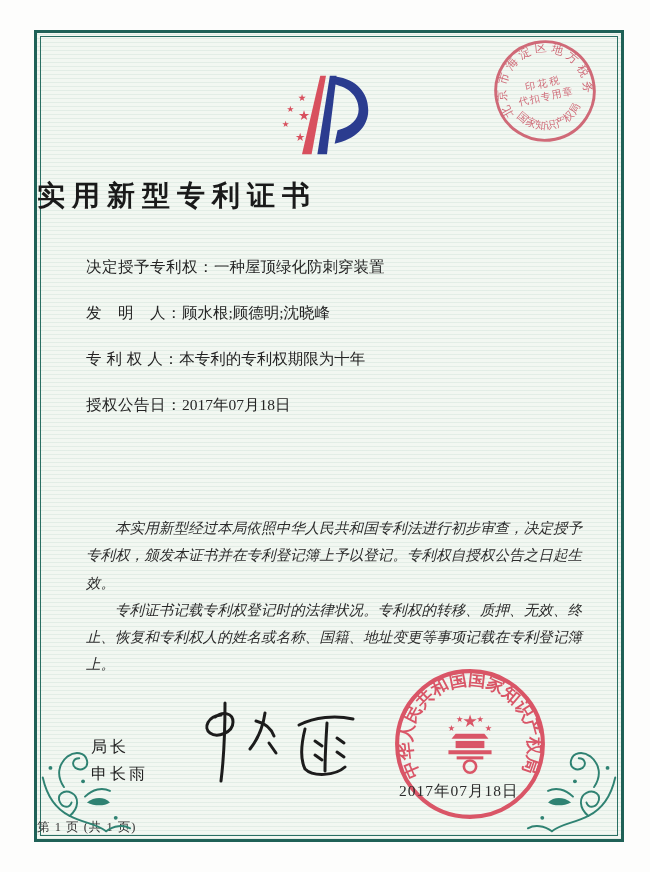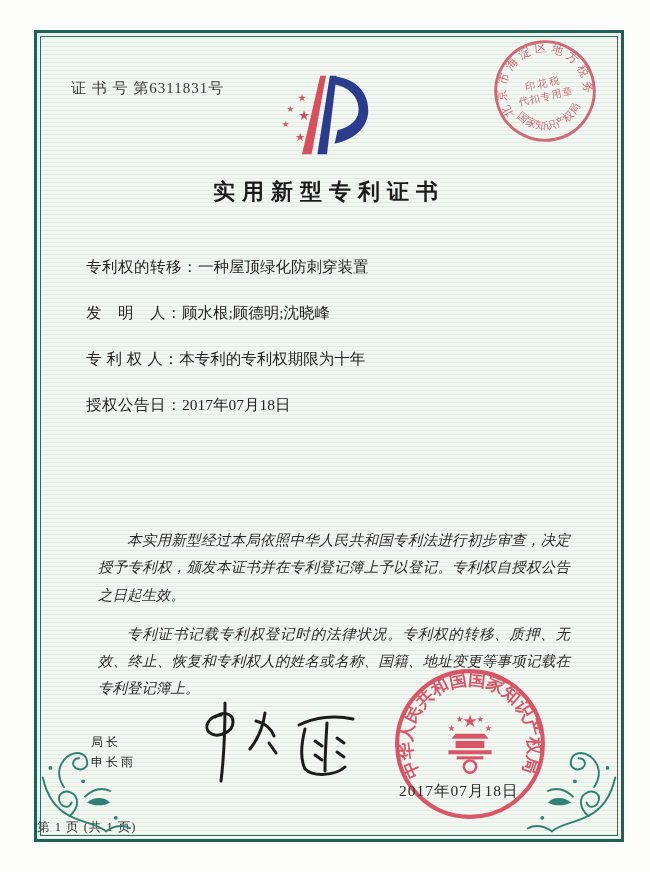--- a/index.html
+++ b/index.html
@@ -14,49 +14,48 @@
   }
   .inner-frame{
     position:absolute;inset:3px;border:1px solid #2a6f63;pointer-events:none;
   }
   .cert-number{
     position:absolute;left:34px;top:46px;font-size:15px;letter-spacing:1px;color:#3a3a3a;white-space:pre;
   }
   .logo{position:absolute;left:241px;top:36px;width:96px;height:92px;}
   .tax-stamp{position:absolute;left:452px;top:2px;width:112px;height:112px;opacity:.82;transform:rotate(-12deg);}
   .title{
-    position:absolute;left:0;top:144px;width:100%;text-align:center;
-    font-size:22px;font-weight:600;letter-spacing:7px;color:#1a1a1a;
+    position:absolute;left:0;top:144px;width:100%;
+    font-size:28px;font-weight:600;letter-spacing:7px;color:#1a1a1a;
   }
   .fields{position:absolute;left:49px;top:224px;width:500px;}
   .field-row{height:46px;font-size:15.5px;color:#242424;}
   .field-label{white-space:pre;letter-spacing:.5px;}
   .field-value{white-space:pre;margin-top:46px;}
   .paragraphs{
     position:absolute;left:49px;top:482px;width:496px;
     font-size:14.5px;line-height:1.88;color:#2b2b2b;text-align:justify;
     font-style:italic;
   }
-  .paragraphs p{margin:12px;text-indent:2em;}
-  .official-block{position:absolute;left:54px;top:700px;font-family:Liberation Mono, monospace;font-size:12px;letter-spacing:3px;color:#222;line-height:1.7;}
+  .paragraphs p{margin:0;text-indent:2em;}
+  .official-block{position:absolute;left:54px;top:700px;font-family:Liberation Serif, serif;font-size:16px;letter-spacing:3px;color:#222;line-height:1.7;}
   .signature{position:absolute;left:140px;top:662px;width:200px;height:100px;}
   .cnipa-seal{position:absolute;left:356px;top:634px;width:154px;height:154px;opacity:.85;}
   .seal-date{position:absolute;left:362px;top:748px;font-size:15.5px;color:#2b2b2b;white-space:pre;letter-spacing:1px;}
   .page-footer{position:absolute;left:0;top:786px;width:100%;text-align:left;font-size:12.5px;color:#333;letter-spacing:1px;}
   .flourish{position:absolute;width:96px;height:96px;bottom:2px;}
   .flourish.left{left:0;}
   .flourish.right{right:0;transform:scaleX(-1);}
 </style>
 </head>
 <body>
 
 <div class="certificate">
   <div class="inner-frame"></div>
 
-  <div class="cert-number">证 书 号 第6311831号</div>
 
   <svg class="logo" viewBox="0 0 100 90">
     <polygon points="44,4 50,4 35,86 25,86" fill="#d8505e"></polygon>
     <polygon points="54,4 61,4 51,86 41,86" fill="#2b3c8f"></polygon>
     <path d="M60,5 C82,8 94,22 94,40 C94,58 80,70 59,75 L62,61 C76,57 84,50 84,39 C84,26 74,16 58,13 Z" fill="#2b3c8f"></path>
     <text x="25" y="30" font-size="10" fill="#d8505e" text-anchor="middle" font-family="'DejaVu Sans',sans-serif">★</text>
     <text x="13" y="42" font-size="9" fill="#d8505e" text-anchor="middle" font-family="'DejaVu Sans',sans-serif">★</text>
     <text x="27" y="50" font-size="14" fill="#d8505e" text-anchor="middle" font-family="'DejaVu Sans',sans-serif">★</text>
     <text x="8" y="58" font-size="9" fill="#d8505e" text-anchor="middle" font-family="'DejaVu Sans',sans-serif">★</text>
     <text x="23" y="72" font-size="12" fill="#d8505e" text-anchor="middle" font-family="'DejaVu Sans',sans-serif">★</text>
@@ -75,21 +74,21 @@
       <textPath href="#taxBottom" textLength="68" lengthAdjust="spacing">国家知识产权局</textPath>
     </text>
     <text x="50" y="46" font-size="9" fill="#c94c5e" text-anchor="middle" letter-spacing="2">印花税</text>
     <text x="50" y="58" font-size="9" fill="#c94c5e" text-anchor="middle" letter-spacing="1">代扣专用章</text>
   </svg>
 
   <div class="title">实用新型专利证书</div>
 
   <div class="fields">
     <div class="field-row">
-      <span class="field-label">专利权的转移：</span><span class="field-value">一种屋顶绿化防刺穿装置</span>
+      <span class="field-label">决定授予专利权：</span><span class="field-value">一种屋顶绿化防刺穿装置</span>
     </div>
     <div class="field-row">
       <span class="field-label">发　明　人：</span><span class="field-value">顾水根;顾德明;沈晓峰</span>
     </div>
     <div class="field-row">
       <span class="field-label">专 利 权 人：</span><span class="field-value">本专利的专利权期限为十年</span>
     </div>
     <div class="field-row">
       <span class="field-label">授权公告日：</span><span class="field-value">2017年07月18日</span>
     </div>

